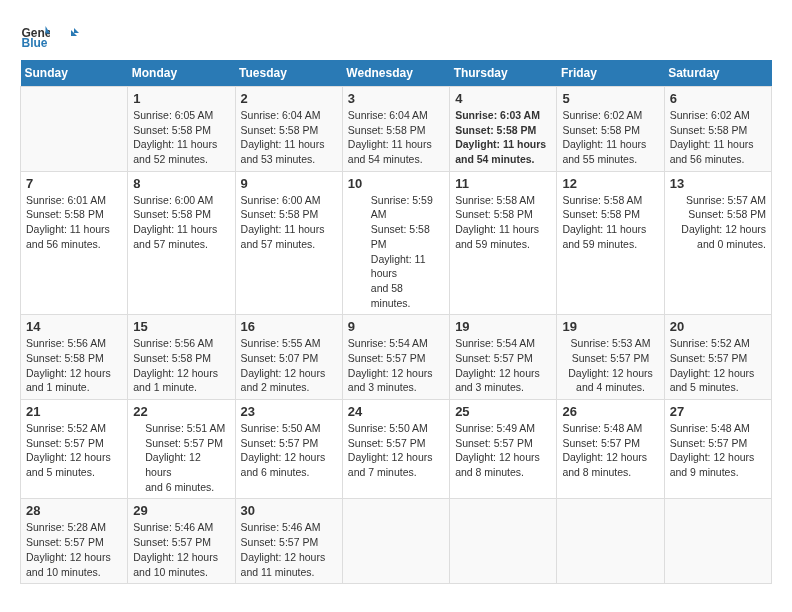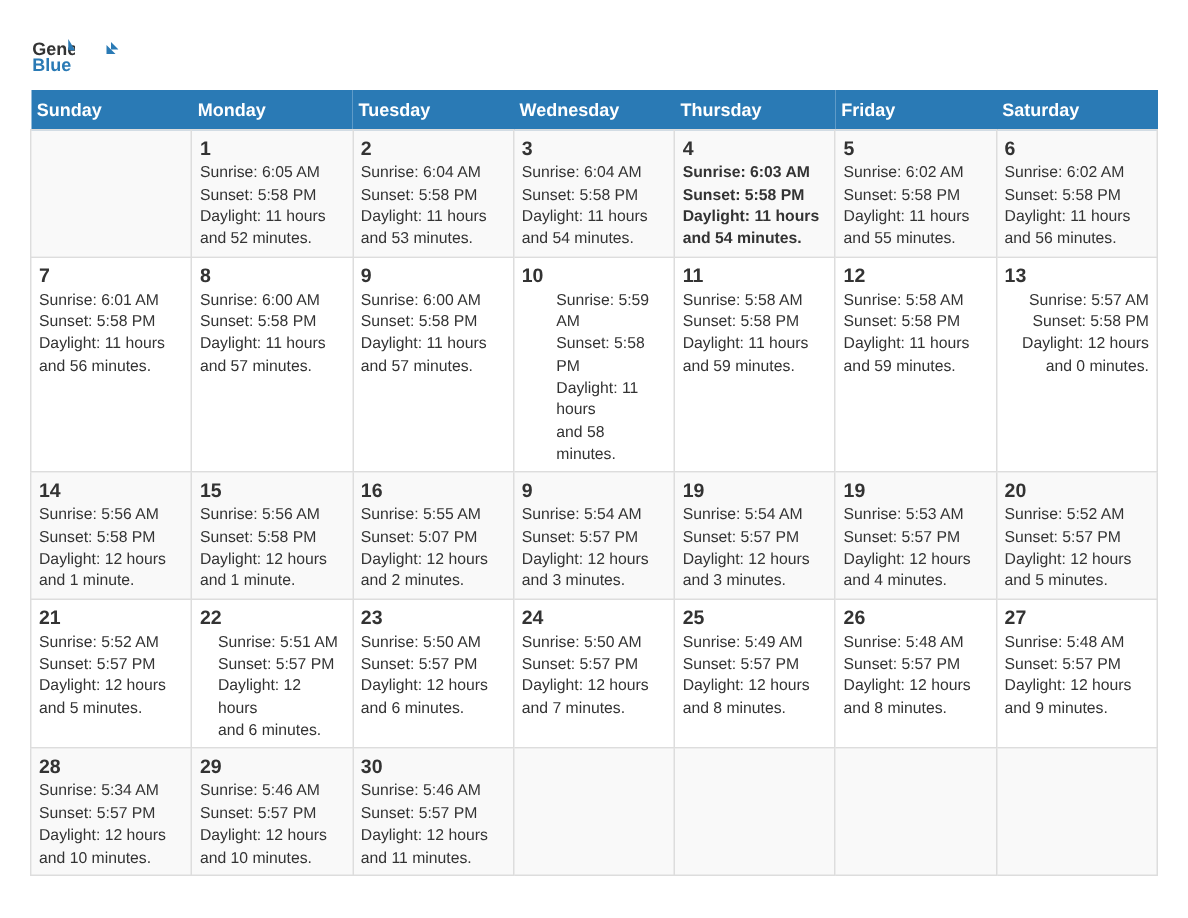--- a/index.html
+++ b/index.html
@@ -247,21 +247,21 @@
         </td>
         <td>
           <span class="day-number">19</span>
           <div class="day-info" style="white-space: pre-line;">Sunrise: 5:54 AM
 Sunset: 5:57 PM
 Daylight: 12 hours
 and 3 minutes.</div>
         </td>
         <td>
           <span class="day-number">19</span>
-          <div class="day-info" style="white-space: pre-line;">Sunrise: 5:53 AM
+          <div class="day-info" style="white-space: pre-line; text-align: center;">Sunrise: 5:53 AM
 Sunset: 5:57 PM
 Daylight: 12 hours
 and 4 minutes.</div>
         </td>
         <td>
           <span class="day-number">20</span>
           <div class="day-info" style="white-space: pre-line;">Sunrise: 5:52 AM
 Sunset: 5:57 PM
 Daylight: 12 hours
 and 5 minutes.</div>
@@ -314,21 +314,21 @@
           <span class="day-number">27</span>
           <div class="day-info" style="white-space: pre-line;">Sunrise: 5:48 AM
 Sunset: 5:57 PM
 Daylight: 12 hours
 and 9 minutes.</div>
         </td>
       </tr>
       <tr>
         <td>
           <span class="day-number">28</span>
-          <div class="day-info" style="white-space: pre-line;">Sunrise: 5:34 AM
+          <div class="day-info" style="white-space: pre-line;">Sunrise: 5:28 AM
 Sunset: 5:57 PM
 Daylight: 12 hours
 and 10 minutes.</div>
         </td>
         <td>
           <span class="day-number">29</span>
           <div class="day-info" style="white-space: pre-line;">Sunrise: 5:46 AM
 Sunset: 5:57 PM
 Daylight: 12 hours
 and 10 minutes.</div>

